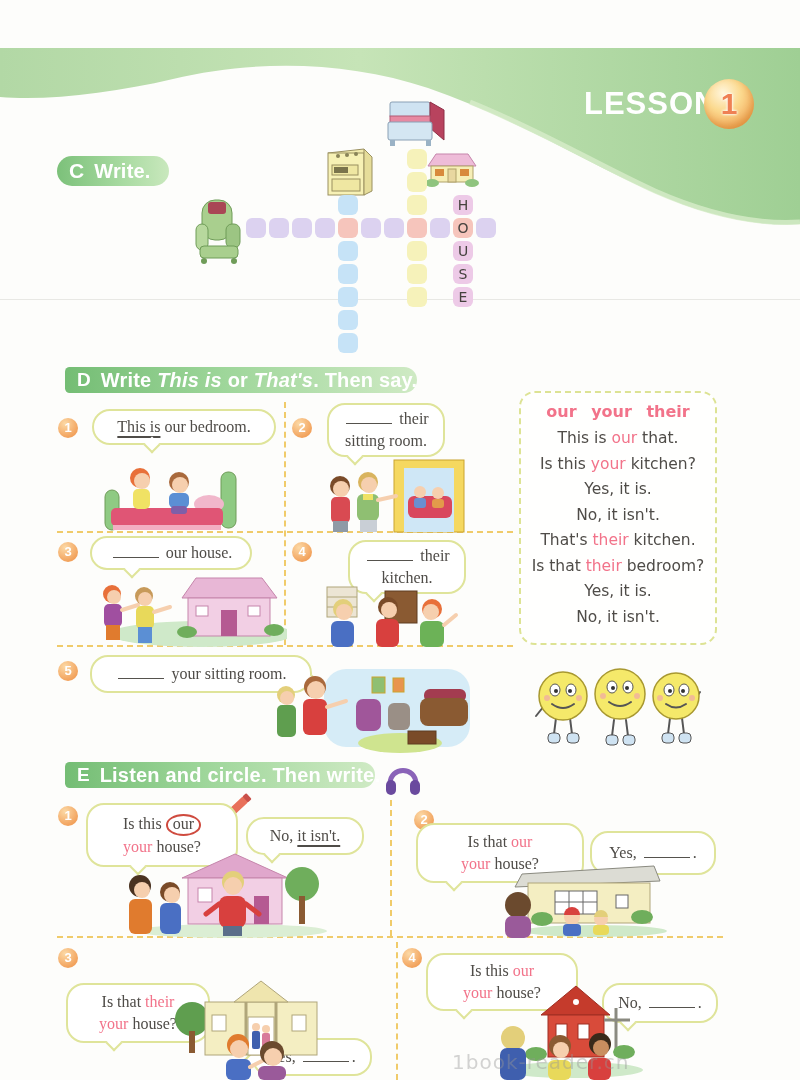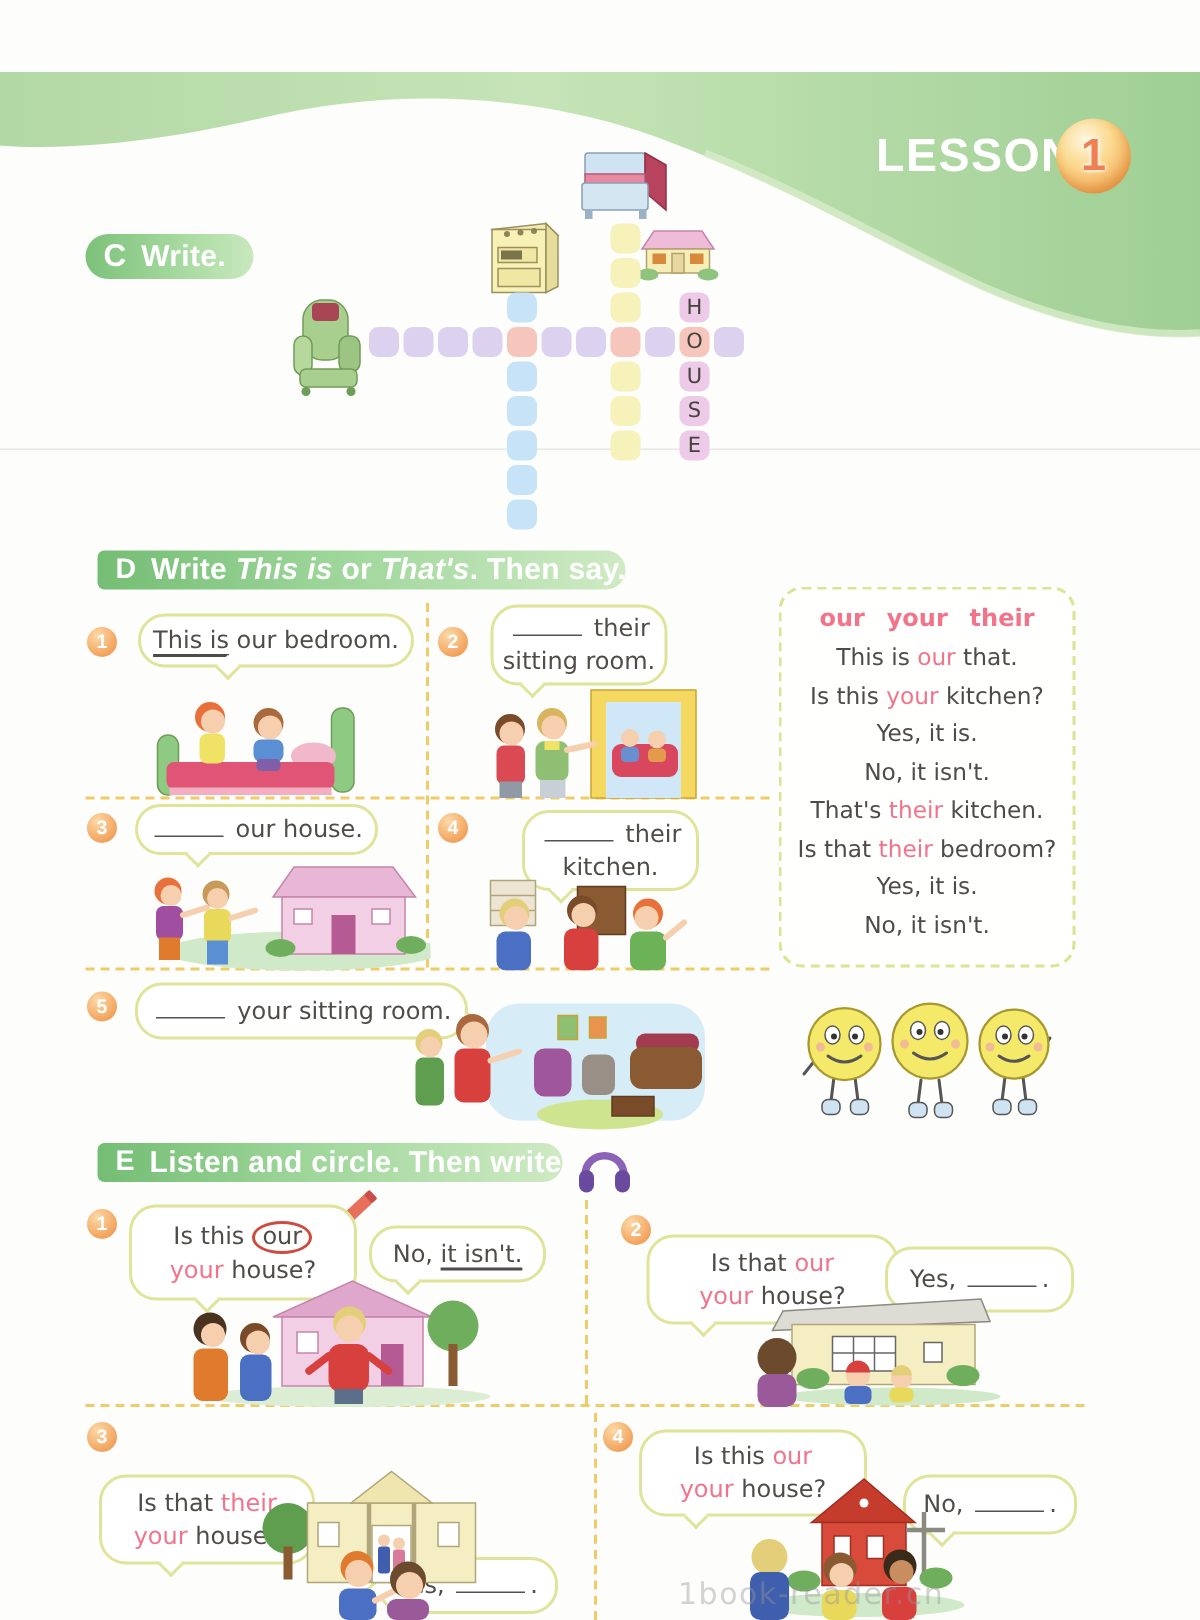--- a/index.html
+++ b/index.html
@@ -34,21 +34,21 @@
   .cell.letter { font:500 14px/20px "DejaVu Sans",sans-serif; color:#45423e; text-align:center; }
 
   
   .num { position:absolute; width:20px; height:20px; border-radius:50%;
          background:radial-gradient(circle at 35% 28%, #fcd9a6, #f2a25c 72%, #ed9650);
          color:#fff; font:bold 13px/20px "Liberation Sans",sans-serif; text-align:center; }
 
   
   .bubble { position:absolute; background:#fff; border:2px solid #dfe49a; border-radius:18px;
             display:flex; align-items:center; justify-content:center; text-align:center;
-            font-size:16px; line-height:1.35; color:#4f4c48; padding:2px 6px; }
+            font-size:16px; line-height:1.35; color:#4f4c48; padding:2px 6px;font-family:Liberation Serif, serif; }
   .tail { position:absolute; width:12px; height:12px; background:#fff; transform:rotate(45deg); }
   .tail.down  { bottom:-8px; border-right:2px solid #dfe49a; border-bottom:2px solid #dfe49a; }
   .tail.left  { left:-8px;  border-left:2px solid #dfe49a;  border-bottom:2px solid #dfe49a; }
   .tail.right { right:-8px; border-right:2px solid #dfe49a; border-top:2px solid #dfe49a; }
 
   .seg-pink { color:#f2738a; }
   .seg-u { text-decoration:underline; text-underline-offset:4px; text-decoration-thickness:1.5px; }
   .seg-circle { display:inline-block; border:2px solid #cf4b3f; border-radius:50%; padding:0 5px 1px; line-height:1.05; }
   .seg-blank { display:inline-block; width:46px; height:13px; border-bottom:1.6px solid #55524d; margin:0 3px; }
 
@@ -403,21 +403,21 @@
     <rect x="111" y="74" width="19" height="10" fill="#5b6e8a"></rect>
     <circle cx="28" cy="34" r="11" fill="#4a3220"></circle>
       <circle cx="30" cy="38" r="8" fill="#f6cfae"></circle>
     <rect x="17" y="47" width="23" height="35" rx="6" fill="#e07b2e"></rect>
     <circle cx="58" cy="40" r="10" fill="#7a4b28"></circle>
       <circle cx="60" cy="43" r="8" fill="#f6cfae"></circle>
     <rect x="48" y="51" width="21" height="31" rx="6" fill="#4a6fc3"></rect>
   </svg>
 
   <div class="num" style="left:414px;top:810px">2</div>
-  <div class="bubble" style="left:431px;top:823px;width:168px;height:60px">
+  <div class="bubble" style="left:416px;top:823px;width:168px;height:60px">
     <div class="tail down" style="left:30px"></div>
     <span><span class="seg-t">Is that </span><span class="seg-pink">our</span><br><span class="seg-pink">your</span><span class="seg-t"> house?</span></span>
   </div>
   <div class="bubble" style="left:590px;top:831px;width:126px;height:44px">
     <div class="tail down" style="left:20px"></div>
     <span><span class="seg-t">Yes, </span><span class="seg-blank"></span><span class="seg-t">.</span></span>
   </div>
   <svg class="abs" style="left:500px;top:855px" width="170" height="83" viewBox="0 0 170 83">
     <ellipse cx="95" cy="76" rx="72" ry="6" fill="#cfe9c9"></ellipse>
     <polygon points="15,32 160,26 154,11 22,19" fill="#dcdcd4" stroke="#8a8a80"></polygon>

